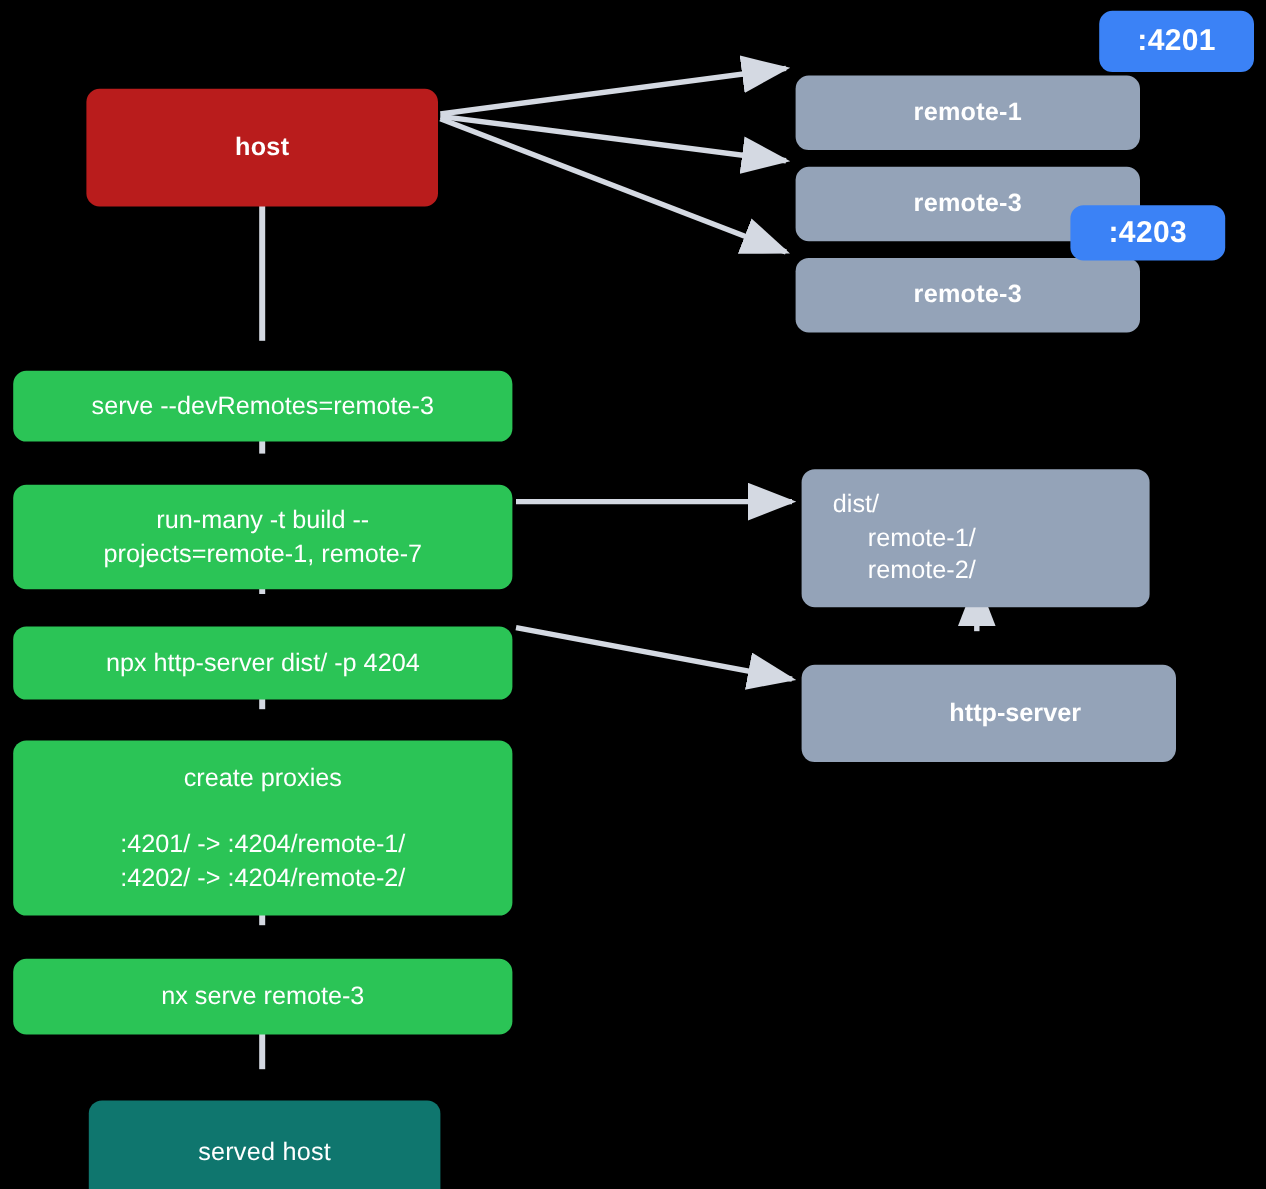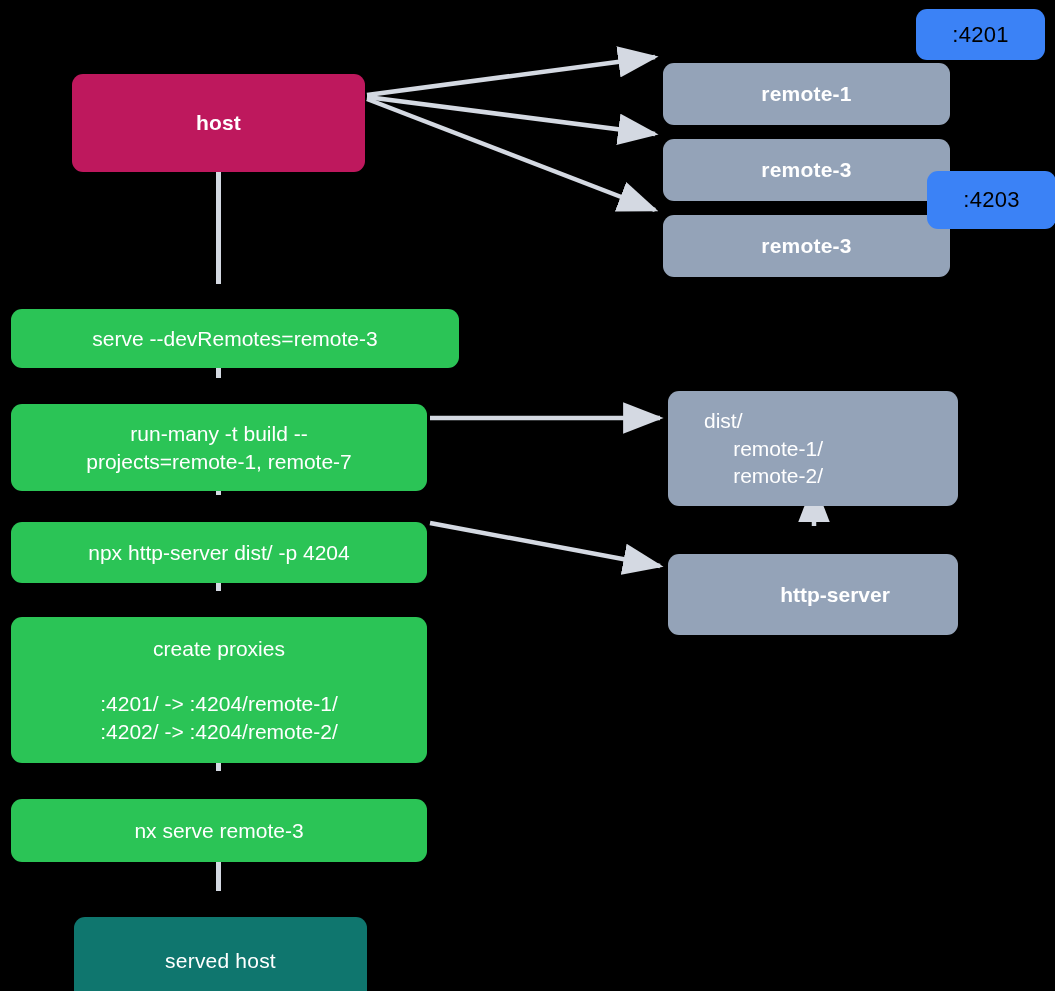--- a/index.html
+++ b/index.html
@@ -26,21 +26,21 @@
     display: flex;
     align-items: center;
     justify-content: center;
     text-align: center;
     line-height: 1.32;
     z-index: 5;
     margin-top: 28px;
   }
 
   .node.host {
-    background: #be185d;
+    background: #b91c1c;
     font-weight: bold;
     font-size: 21px;
     letter-spacing: 0.2px;
   }
   .node.servedhost {
     background: #0f766e;
     font-weight: normal;
     font-size: 21px;
     letter-spacing: 0.2px;
   }
@@ -56,39 +56,39 @@
     font-size: 21px;
     white-space: pre-line;
   }
   .node.artifact {
     background: #94A3B8;
     font-weight: normal;
     font-size: 21px;
     justify-content: flex-start;
     text-align: left;
     white-space: pre;
-    padding-left: 36px;
+    padding-left: 26px;
   }
   .node.artifact.bold {
     font-weight: bold;
     justify-content: center;
     text-align: center;
     padding-left: 0;
     white-space: normal;
   }
 
   
   .badge {
     position: absolute;
     box-sizing: border-box;
     background: #3B82F6;
-    color: #000000;
+    color: #ffffff;
     border-radius: 11px;
-    font-size: 22px;
-    font-weight: normal;
+    font-size: 25px;
+    font-weight: bold;
     display: flex;
     align-items: center;
     justify-content: center;
     z-index: 9;
     letter-spacing: 0.3px;
   }
 
   
   .vline {
     position: absolute;
@@ -139,37 +139,37 @@
   </svg>
 
   <div class="node host" style="left:72px; top:46px; width:293px; height:98px;">host</div>
 
   <div class="node remote" style="left:663px; top:35px; width:287px; height:62px;">remote-1</div>
   <div class="badge" style="left:916px; top:9px; width:129px; height:51px;">:4201</div>
 
   <div class="node remote" style="left:663px; top:111px; width:287px; height:62px;">remote-3</div>
 
   <div class="node remote" style="left:663px; top:187px; width:287px; height:62px;">remote-3</div>
-  <div class="badge" style="left:927px; top:171px; width:129px; height:58px;text-align:right;">:4203</div>
+  <div class="badge" style="left:892px; top:171px; width:129px; height:46px;text-align:right;">:4203</div>
 
-  <div class="node cmd" style="left:11px; top:281px; width:448px; height:59px;">serve --devRemotes=remote-3</div>
+  <div class="node cmd" style="left:11px; top:281px; width:416px; height:59px;">serve --devRemotes=remote-3</div>
 
   <div class="node cmd" style="left:11px; top:376px; width:416px; height:87px;">run-many -t build --
 projects=remote-1, remote-7</div>
 
   <div class="node cmd" style="left:11px; top:494px; width:416px; height:61px;">npx http-server dist/ -p 4204</div>
 
   <div class="node cmd" style="left:11px; top:589px; width:416px; height:146px;">create proxies
 
 :4201/ -&gt; :4204/remote-1/
 :4202/ -&gt; :4204/remote-2/</div>
 
   <div class="node cmd" style="left:11px; top:771px; width:416px; height:63px;">nx serve remote-3</div>
 
   <div class="node servedhost" style="left:74px; top:889px; width:293px; height:88px;">served host</div>
 
   <div class="node artifact" style="left:668px; top:363px; width:290px; height:115px;">dist/
      remote-1/
      remote-2/</div>
 
-  <div class="node artifact bold" style="left:668px; top:526px; width:290px; height:81px;padding-left:44px;">http-server</div>
+  <div class="node artifact bold" style="left:668px; top:526px; width:312px; height:81px;padding-left:44px;">http-server</div>
 
 </div>
 
 </body></html>

